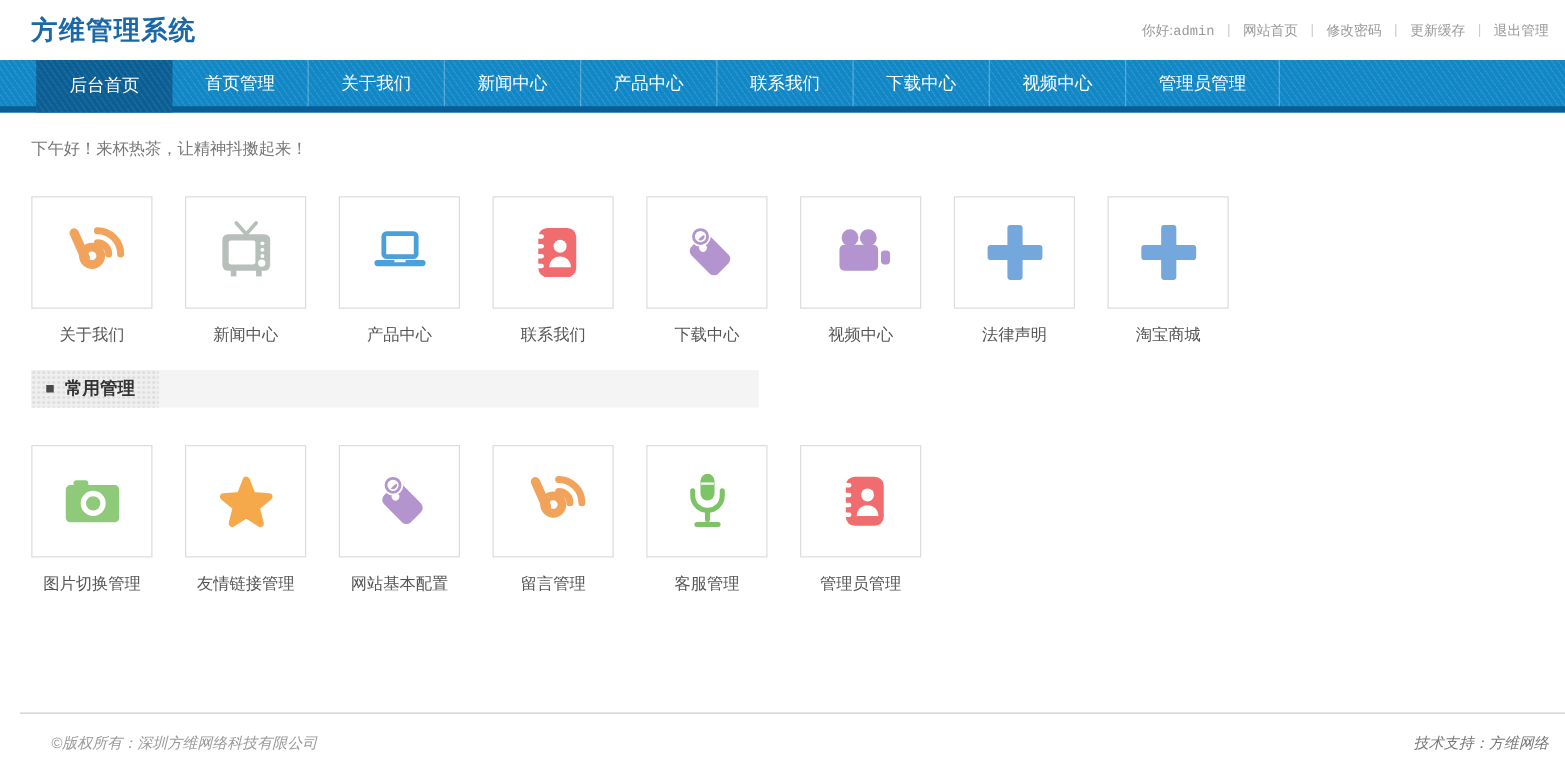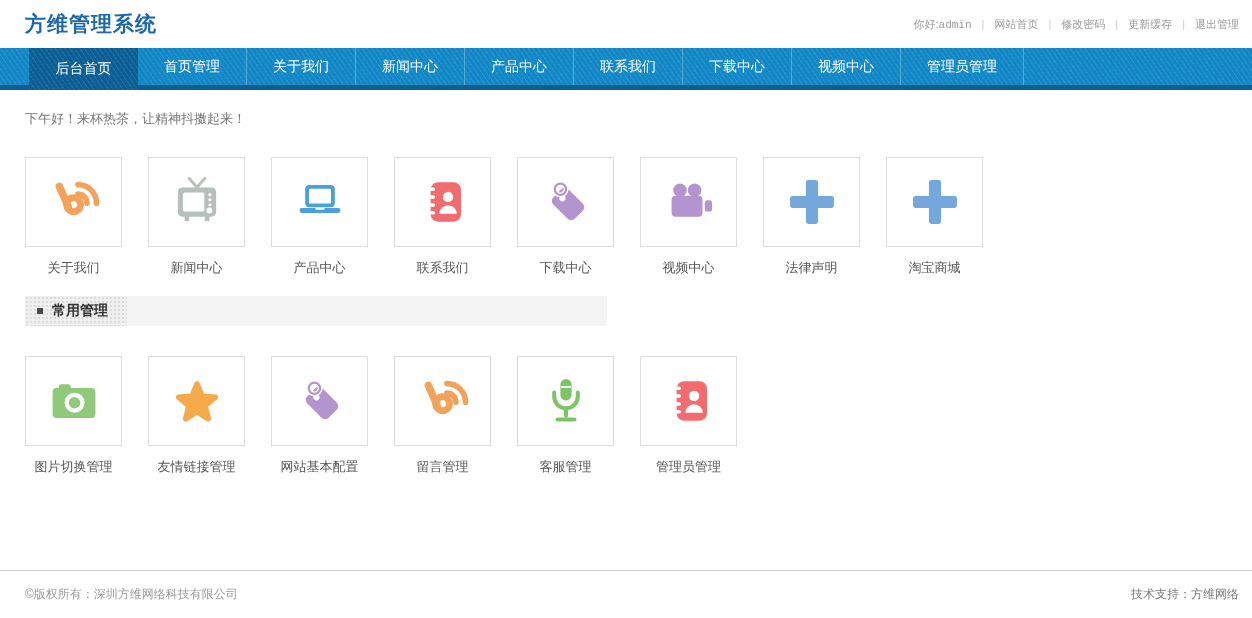--- a/index.html
+++ b/index.html
@@ -59,23 +59,23 @@
   .card{
     width:97px;height:90px;border:1px solid #ddd;background:#fff;
     display:flex;align-items:center;justify-content:center;
   }
   .icon{width:54px;height:54px;display:block;}
   .icon svg{width:54px;height:54px;display:block;}
   .card-label{margin-top:13px;font-size:13px;color:#555;white-space:nowrap;text-align:center;line-height:16px;}
 
   
   footer{
-    position:absolute;left:0;right:0;bottom:0;height:48px;border-top:1px solid #ccc;
+    position:absolute;left:16px;right:0;bottom:0;height:48px;border-top:1px solid #ccc;
     display:flex;align-items:center;justify-content:space-between;
-    padding:0 13px 0 25px;font-size:12px;color:#999;background:#fff;
+    padding:0 13px 0 25px;font-size:12px;color:#999;background:#fff;font-style:italic;
   }
   footer .support{color:#777;margin-left:35px;}
 </style>
 </head>
 <body>
 
 <header class="app-header">
   <h1 class="app-title">方维管理系统</h1>
   <div class="user-links">
     <span class="hello"><span>你好:</span><span class="uname">admin</span></span>

